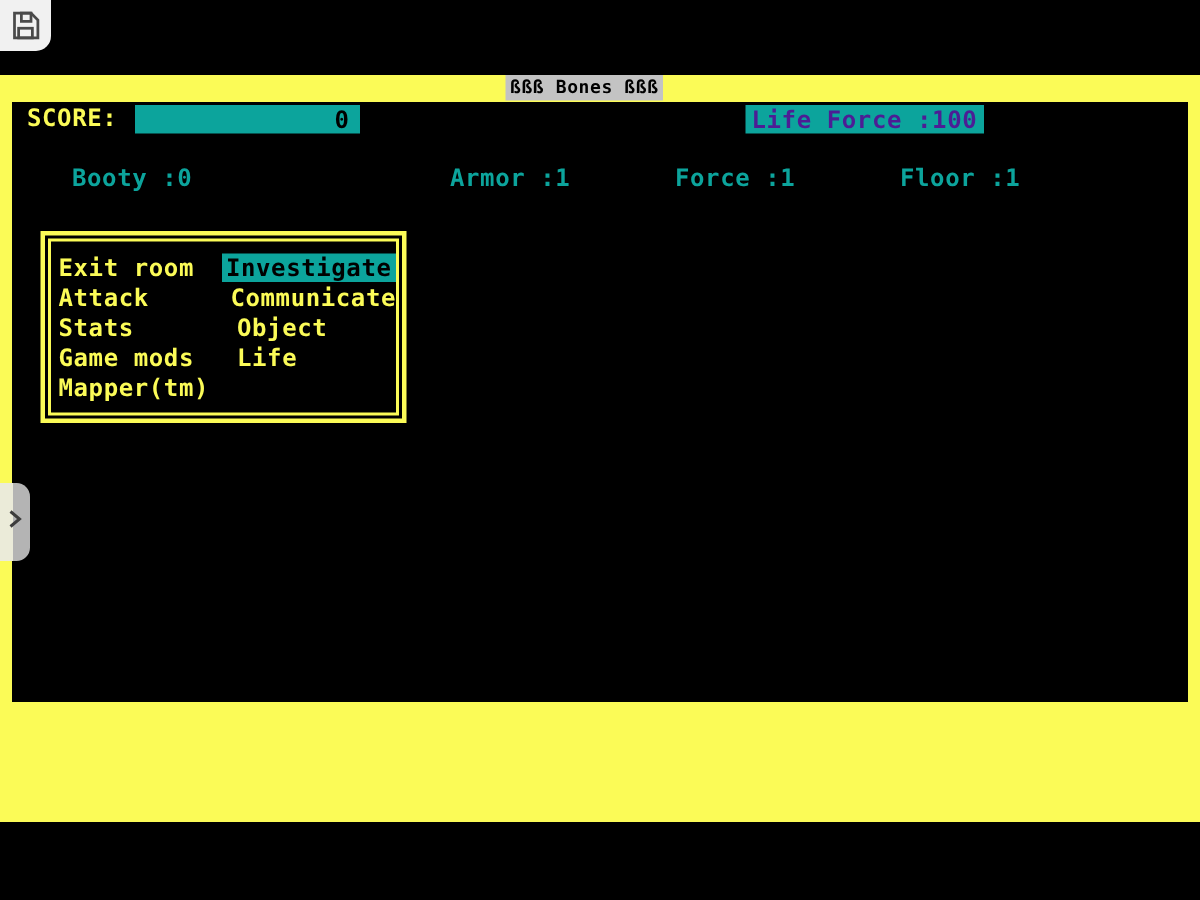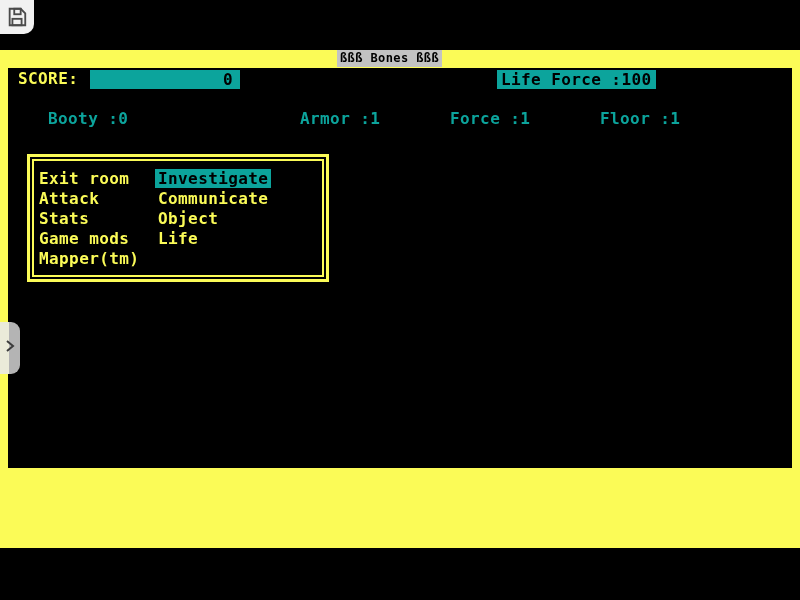--- a/index.html
+++ b/index.html
@@ -35,27 +35,27 @@
   .teal-text   { color:#0ca49c; }
 
   .score-label { position:absolute; left:10px; top:2px; font-size:16px; line-height:18px; }
   .score-bar {
     position:absolute; left:82px; top:2px; width:150px; height:19px;
     background:#0ca49c; color:#000; font-size:16px; line-height:19px;
     text-align:right; padding-right:7px;
   }
   .life-force {
     position:absolute; left:489px; top:2px; height:19px; line-height:19px;
-    background:#0ca49c; color:#000000; font-size:16px; padding:0 4px; white-space:nowrap;
+    background:#0ca49c; color:#4c1d95; font-size:16px; padding:0 4px; white-space:nowrap;
   }
   .stat-item { position:absolute; top:42px; font-size:16px; line-height:18px; white-space:nowrap; }
 
   
   .menu-box {
-    position:absolute; left:19px; top:2px; width:302px; height:128px;
+    position:absolute; left:19px; top:2px; width:244px; height:128px;
     border:3px solid #fbfb57;
   }
   .menu-box-inner {
     position:absolute; left:2px; top:2px; right:2px; bottom:2px;
     border:2px solid #fbfb57; padding-top:8px;
   }
   .menu-row { display:flex; height:20px; line-height:20px; font-size:16px; }
   .menu-col1 { margin-left:5px; width:119px; color:#fbfb57; cursor:pointer; white-space:nowrap; }
   .menu-col2 { color:#fbfb57; cursor:pointer; white-space:nowrap; }
   .menu-selected { background:#0ca49c; color:#000; padding:0 3px; margin-left:-3px; }

